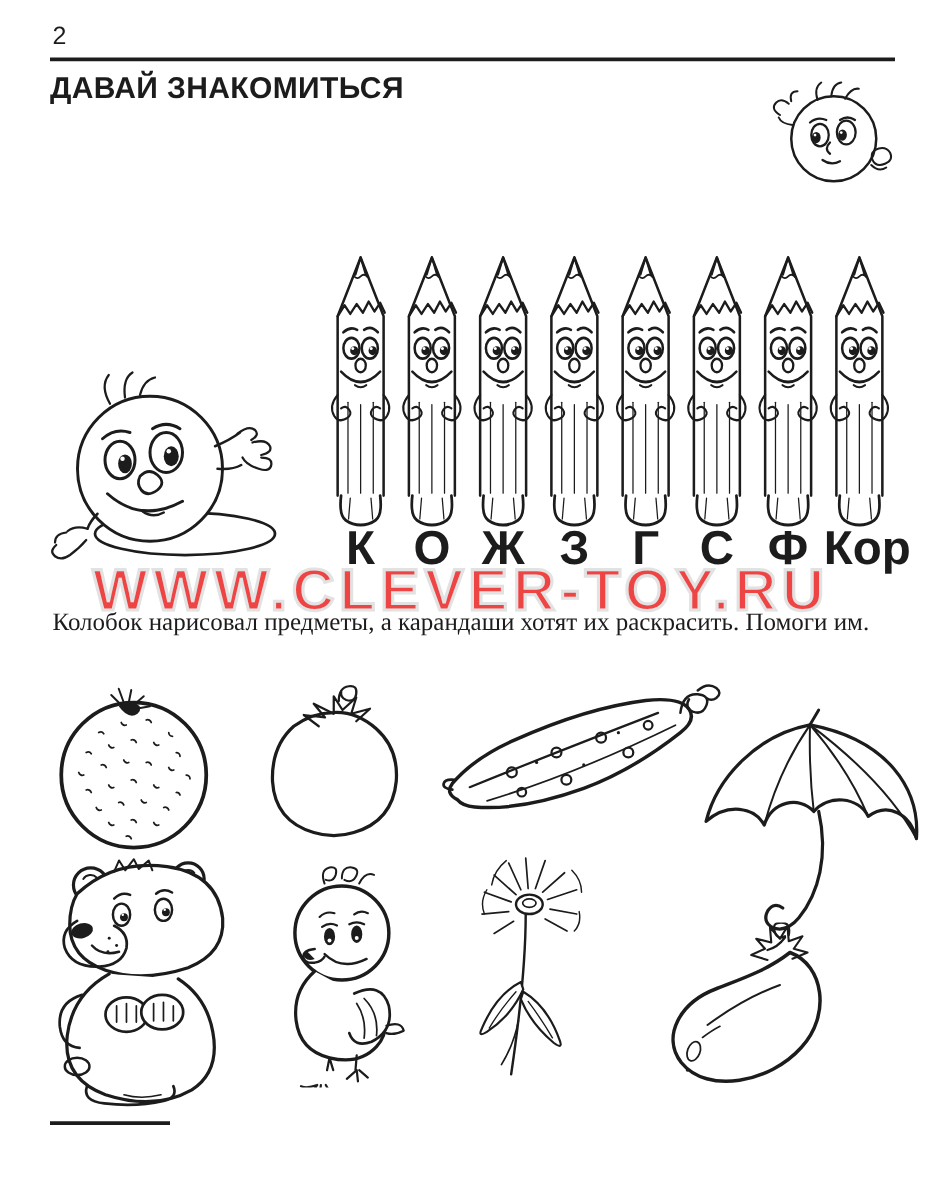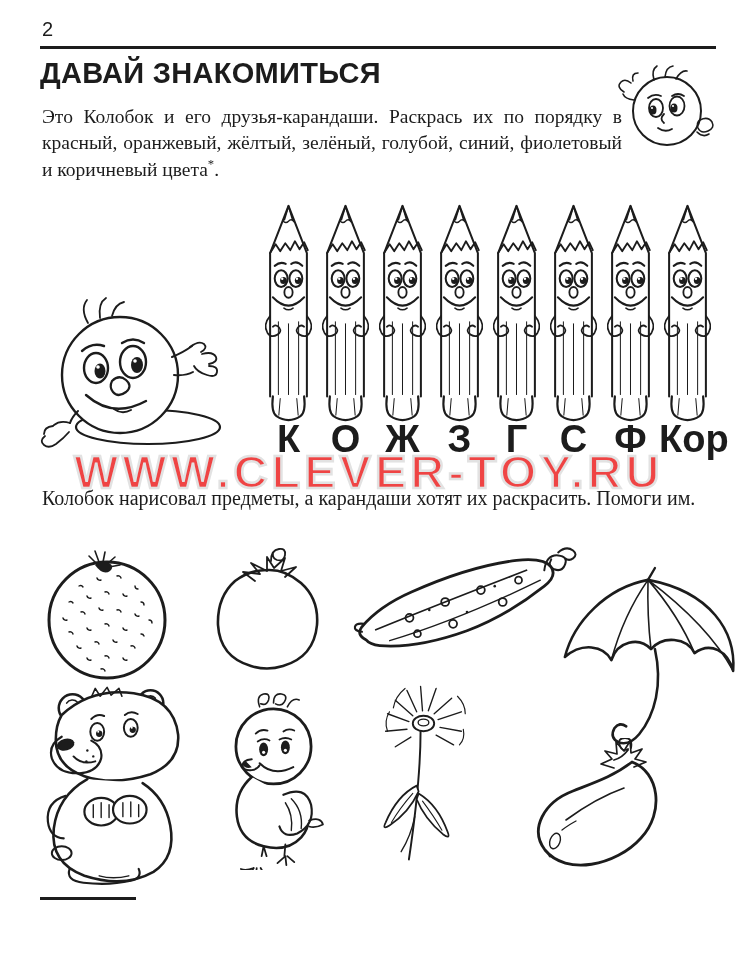--- a/index.html
+++ b/index.html
@@ -3,21 +3,21 @@
 <meta charset="utf-8">
 <style>
   html,body{margin:0;padding:0;background:#fff;}
   .page{position:relative;width:754px;height:960px;background:#fff;overflow:hidden;
         font-family:"Liberation Serif",serif;color:#1c1c1c;}
   .abs{position:absolute;}
   .page-num{left:42px;top:18px;font-family:"Liberation Sans",sans-serif;font-size:20px;}
   .author{right:38px;top:19px;font-family:"Liberation Sans",sans-serif;font-size:21px;}
   .rule{left:40px;top:46px;width:676px;height:3px;background:#1c1c1c;}
   .title{left:40px;top:57px;margin:0;font-family:"Liberation Sans",sans-serif;
-         font-size:29px;font-weight:bold;letter-spacing:.3px;}
+         font-size:24px;font-weight:bold;letter-spacing:.3px;}
   .intro{left:42px;top:104px;width:580px;margin:0;font-size:19.5px;line-height:1.33;
          text-align:justify;}
   .intro sup{font-size:.65em;}
   .pencils{left:260px;top:202px;display:flex;}
   .pencil-svg{width:57px;height:222px;display:block;}
   .letters{left:260px;top:420px;width:456px;display:flex;}
   .letter{width:57px;text-align:center;font-family:"Liberation Sans",sans-serif;
           font-size:38px;font-weight:bold;white-space:nowrap;line-height:1;}
   .watermark{left:74px;top:444px;width:660px;font-family:"Liberation Sans",sans-serif;
              font-size:47px;font-weight:bold;letter-spacing:4px;color:#ef4444;
@@ -246,21 +246,20 @@
 <div class="page">
 
   <div class="abs page-num">2</div>
   <div class="abs rule"></div>
   <h1 class="abs title">ДАВАЙ ЗНАКОМИТЬСЯ</h1>
 
   <svg class="ill" style="left:612px;top:62px;width:108px;height:92px">
       <use href="#sym-kolobok-small"></use>
     </svg>
 
-  <p class="abs intro"><span>Это Колобок и его друзья-карандаши. Раскрась их по порядку в красный, оранжевый, жёлтый, зелёный, голубой, синий, фиоле­товый и коричневый цвета</span><sup>*</sup><span>.</span></p>
 
   <div class="abs pencils">
     <svg class="pencil-svg">
         <use href="#sym-pencil"></use>
       </svg>
     <svg class="pencil-svg">
         <use href="#sym-pencil"></use>
       </svg>
     <svg class="pencil-svg">
         <use href="#sym-pencil"></use>

